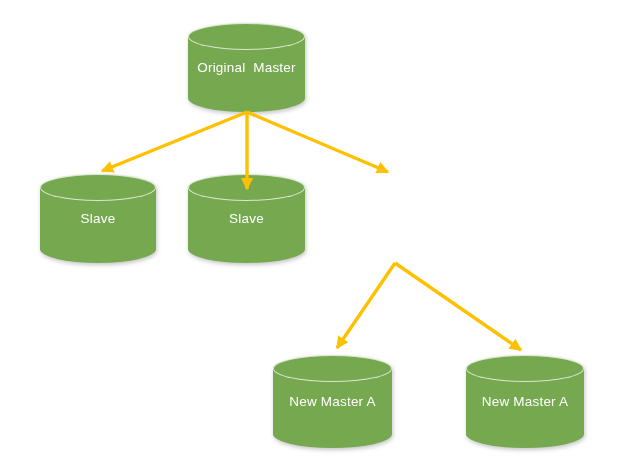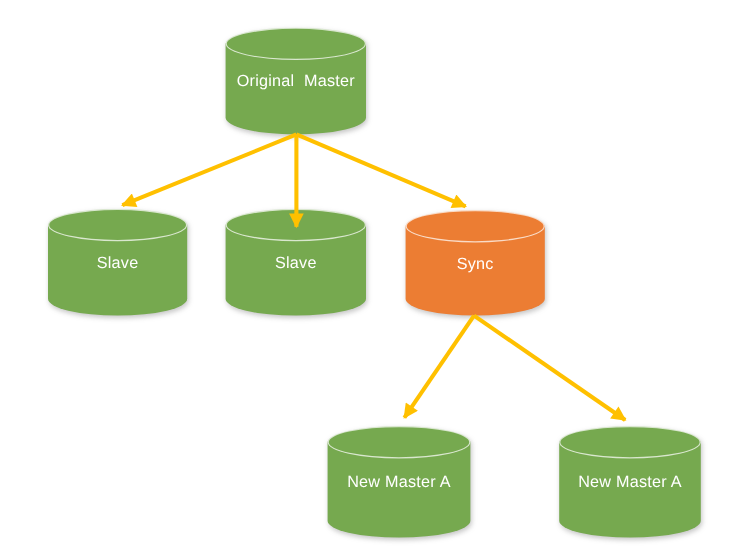--- a/index.html
+++ b/index.html
@@ -83,25 +83,20 @@
     <div class="cyl-top"></div>
     <div class="cyl-label">Slave</div>
   </div>
 
   <div class="cyl" style="left: 188px; top: 174px; width: 117px; height: 89px; --fill: #76A94F;">
     <div class="cyl-body"></div>
     <div class="cyl-top"></div>
     <div class="cyl-label">Slave</div>
   </div>
 
-  <div class="cyl" style="left: 338px; top: 175px; width: 116px; height: 88px; --fill: #EC7D33;">
-    <div class="cyl-body"></div>
-    <div class="cyl-top"></div>
-    <div class="cyl-label">Sync</div>
-  </div>
 
   <div class="cyl" style="left: 273px; top: 355px; width: 119px; height: 93px; --fill: #76A94F;">
     <div class="cyl-body"></div>
     <div class="cyl-top"></div>
     <div class="cyl-label">New Master A</div>
   </div>
 
   <div class="cyl" style="left: 466px; top: 355px; width: 118px; height: 93px; --fill: #76A94F;">
     <div class="cyl-body"></div>
     <div class="cyl-top"></div>

